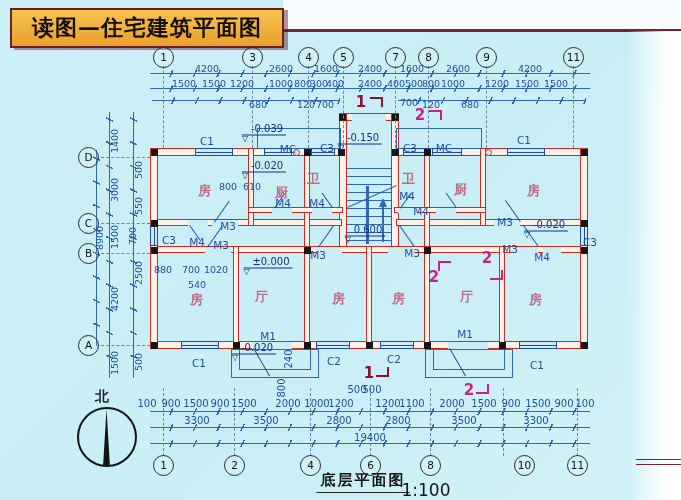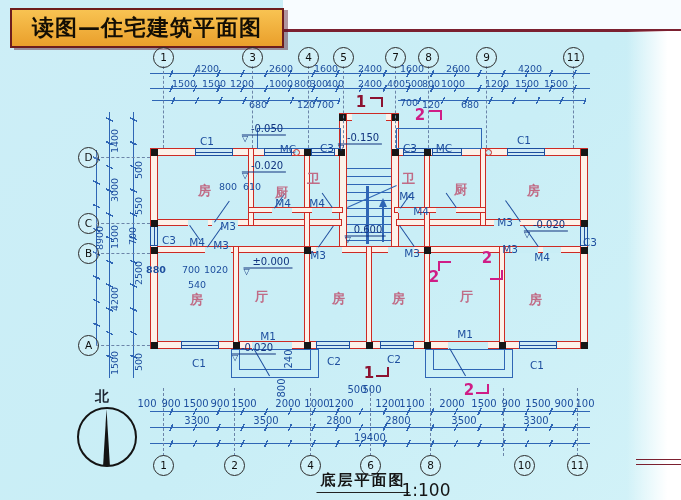--- a/index.html
+++ b/index.html
@@ -293,21 +293,21 @@
     <div class="t dim2" style="left: 464px; top: 421px;">3500</div>
     <div class="t dim2" style="left: 536px; top: 421px;">3300</div>
     <div class="t dim2" style="left: 370px; top: 438px;">19400</div>
     <div class="t dim2" style="left: 357px; top: 390px;">500</div>
     <div class="t dim2" style="left: 372px; top: 390px;">500</div>
     <div class="t dim2 rot" style="left: 289px; top: 359px;">240</div>
     <div class="t dim2 rot" style="left: 282px; top: 388px;">800</div>
     <div class="t dim" style="left: 228px; top: 187px;">800</div>
     <div class="t dim" style="left: 252px; top: 187px;">610</div>
     <div class="t dim" style="left: 197px; top: 261px; margin-top: 24px;">540</div>
-    <div class="t dim" style="left: 156px; top: 270px; font-weight: bold;">880</div>
+    <div class="t dim" style="left: 163px; top: 270px;">880</div>
     <div class="t dim" style="left: 191px; top: 270px;">700</div>
     <div class="t dim" style="left: 216px; top: 270px;">1020</div>
     <div class="t room" style="left: 205px; top: 190px;">房</div>
     <div class="t room" style="left: 282px; top: 192px;">厨</div>
     <div class="t room" style="left: 314px; top: 178px;">卫</div>
     <div class="t room" style="left: 409px; top: 178px;">卫</div>
     <div class="t room" style="left: 461px; top: 189px;">厨</div>
     <div class="t room" style="left: 534px; top: 190px;">房</div>
     <div class="t room" style="left: 197px; top: 299px;">房</div>
     <div class="t room" style="left: 262px; top: 296px;">厅</div>
@@ -336,21 +336,21 @@
     <div class="t open" style="left: 407px; top: 196px;">M4</div>
     <div class="t open" style="left: 421px; top: 211px;">M4</div>
     <div class="t open" style="left: 197px; top: 242px;">M4</div>
     <div class="t open" style="left: 221px; top: 245px;">M3</div>
     <div class="t open" style="left: 318px; top: 255px;">M3</div>
     <div class="t open" style="left: 412px; top: 253px;">M3</div>
     <div class="t open" style="left: 510px; top: 249px;">M3</div>
     <div class="t open" style="left: 542px; top: 257px;">M4</div>
     <div class="t stairlbl" style="left: 357px; top: 176px;"></div>
     <div class="lvl" style="left: 264px; top: 133px;">
-      <span class="v">-0.050</span>
+      <span class="v">-0.039</span>
       <span class="tri">▽</span>
     </div>
     <div class="lvl" style="left: 360px; top: 142px;">
       <span class="v">-0.150</span>
       <span class="tri">▽</span>
     </div>
     <div class="lvl" style="left: 264px; top: 170px;">
       <span class="v">-0.020</span>
       <span class="tri">▽</span>
     </div>

